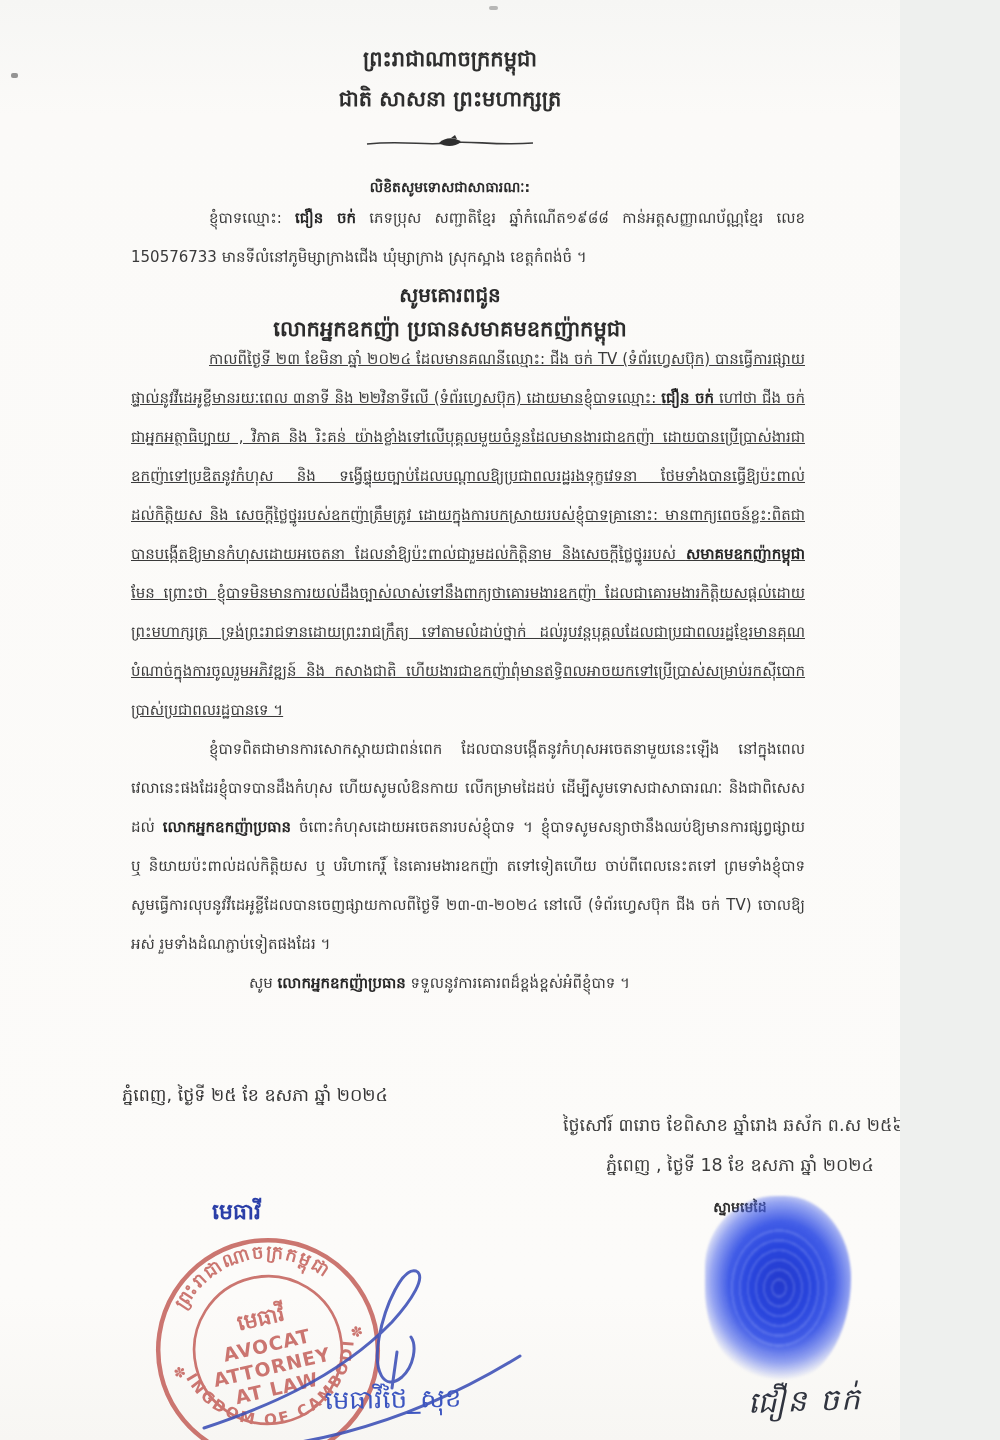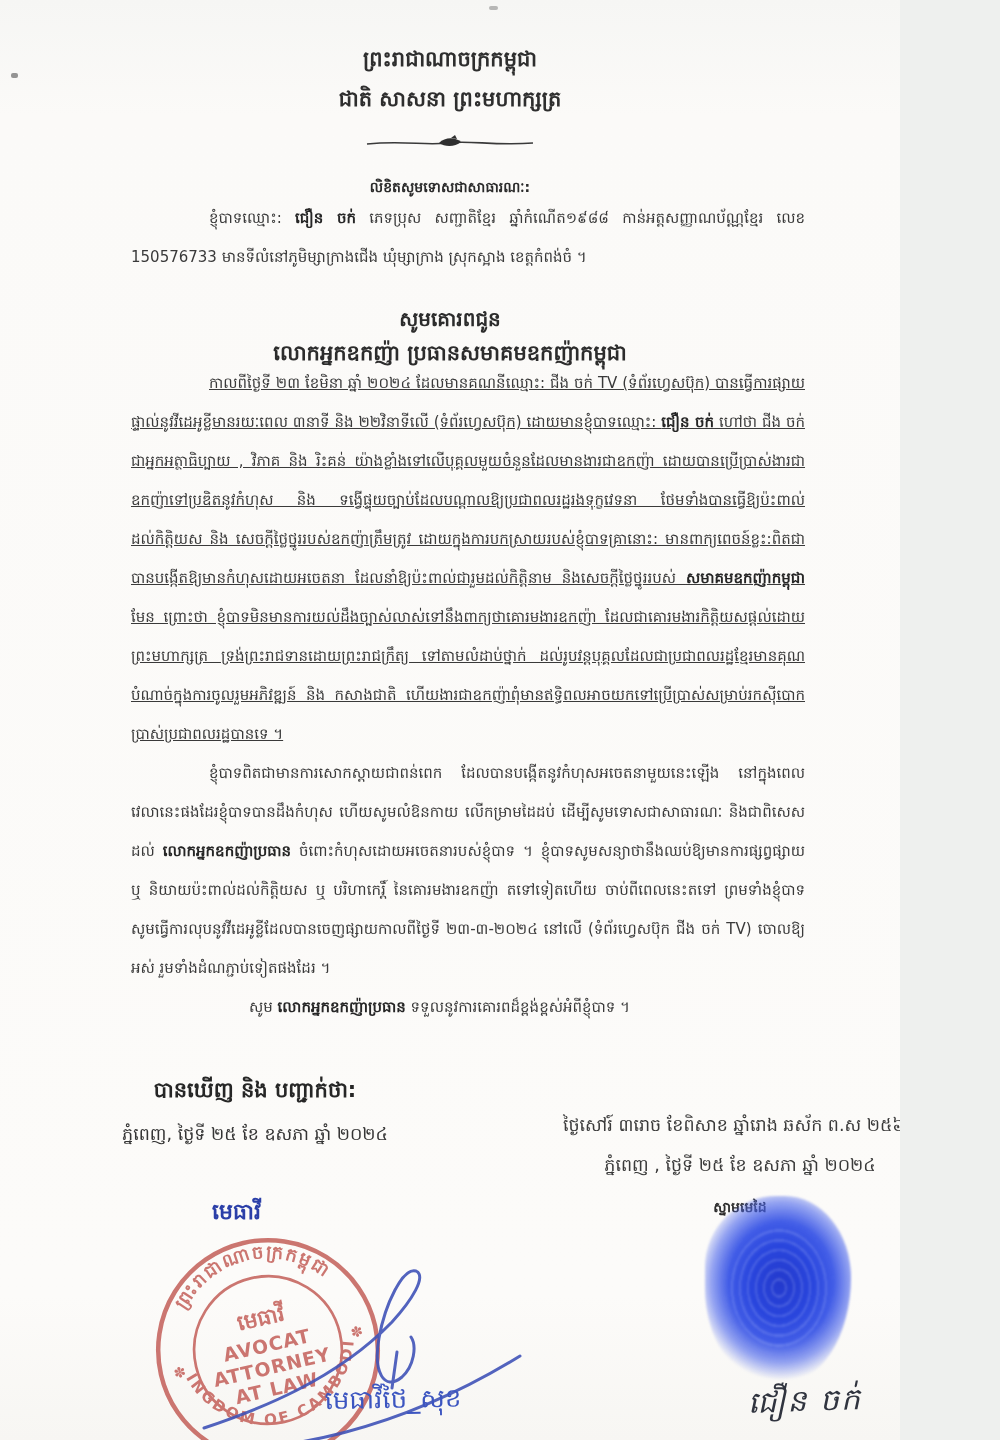--- a/index.html
+++ b/index.html
@@ -43,21 +43,21 @@
   }
   p.bodytext{margin-top:0;margin-bottom:0;}
   .intro{margin-top:18px;text-indent:78px;}
   .salute{
     text-align:center;
     font-weight:bold;
     font-size:20px;
     color:#2c2c2c;
     line-height:1.0;
   }
-  .salute1{margin-top:32px;}
+  .salute1{margin-top:8px;}
   .salute2{margin-top:14px;font-size:21px;}
   .para{text-indent:78px;}
   .p1{margin-top:14px;text-decoration:underline;}
   .closing{text-indent:118px;}
   b{font-weight:bold;color:#262626;}
 
   
   .date-block{
     position:absolute;
     top:1105px;left:505px;width:470px;
@@ -159,28 +159,27 @@
 
   <p class="bodytext para p1"><span>កាលពីថ្ងៃទី ២៣ ខែមិនា ឆ្នាំ ២០២៤ ដែលមានគណនីឈ្មោះ: ជីង ចក់ TV (ទំព័រហ្វេសប៊ុក) បានធ្វើការផ្សាយផ្ទាល់នូវវីដេអូខ្លីមានរយៈពេល ៣នាទី និង ២២វិនាទីលើ (ទំព័រហ្វេសប៊ុក) ដោយមានខ្ញុំបាទឈ្មោះ: </span><b>ជឿន ចក់</b><span> ហៅថា ជីង ចក់ ជាអ្នកអត្ថាធិប្បាយ , វិភាគ និង រិះគន់ យ៉ាងខ្លាំងទៅលើបុគ្គលមួយចំនួនដែលមានងារជាឧកញ៉ា ដោយបានប្រើប្រាស់ងារជាឧកញ៉ាទៅប្រឌិតនូវកំហុស និង ទង្វើផ្ទុយច្បាប់ដែលបណ្តាលឱ្យប្រជាពលរដ្ឋរងទុក្ខវេទនា ថែមទាំងបានធ្វើឱ្យប៉ះពាល់ដល់កិត្តិយស និង សេចក្តីថ្លៃថ្នូររបស់ឧកញ៉ាត្រឹមត្រូវ ដោយក្នុងការបកស្រាយរបស់ខ្ញុំបាទគ្រានោះ: មានពាក្យពេចន៍ខ្លះ:ពិតជាបានបង្កើតឱ្យមានកំហុសដោយអចេតនា ដែលនាំឱ្យប៉ះពាល់ជារួមដល់កិត្តិនាម និងសេចក្តីថ្លៃថ្នូររបស់ </span><b>សមាគមឧកញ៉ាកម្ពុជា</b><span> មែន ព្រោះថា ខ្ញុំបាទមិនមានការយល់ដឹងច្បាស់លាស់ទៅនឹងពាក្យថាគោរមងារឧកញ៉ា ដែលជាគោរមងារកិត្តិយសផ្តល់ដោយព្រះមហាក្សត្រ ទ្រង់ព្រះរាជទានដោយព្រះរាជក្រឹត្យ ទៅតាមលំដាប់ថ្នាក់ ដល់រូបវន្តបុគ្គលដែលជាប្រជាពលរដ្ឋខ្មែរមានគុណបំណាច់ក្នុងការចូលរួមអភិវឌ្ឍន៍ និង កសាងជាតិ ហើយងារជាឧកញ៉ាពុំមានឥទ្ធិពលអាចយកទៅប្រើប្រាស់សម្រាប់រកស៊ីបោកប្រាស់ប្រជាពលរដ្ឋបានទេ ។</span></p>
 
   <p class="bodytext para"><span>ខ្ញុំបាទពិតជាមានការសោកស្តាយជាពន់ពេក ដែលបានបង្កើតនូវកំហុសអចេតនាមួយនេះឡើង នៅក្នុងពេលវេលានេះផងដែរខ្ញុំបាទបានដឹងកំហុស ហើយសូមលំឱនកាយ លើកម្រាមដៃដប់ ដើម្បីសូមទោសជាសាធារណៈ និងជាពិសេស ដល់ </span><b>លោកអ្នកឧកញ៉ាប្រធាន</b><span> ចំពោះកំហុសដោយអចេតនារបស់ខ្ញុំបាទ ។ ខ្ញុំបាទសូមសន្យាថានឹងឈប់ឱ្យមានការផ្សព្វផ្សាយ ឬ និយាយប៉ះពាល់ដល់កិត្តិយស ឬ បរិហាកេរ្តិ៍ នៃគោរមងារឧកញ៉ា តទៅទៀតហើយ ចាប់ពីពេលនេះតទៅ ព្រមទាំងខ្ញុំបាទសូមធ្វើការលុបនូវវីដេអូខ្លីដែលបានចេញផ្សាយកាលពីថ្ងៃទី ២៣-៣-២០២៤ នៅលើ (ទំព័រហ្វេសប៊ុក ជីង ចក់ TV) ចោលឱ្យអស់ រួមទាំងដំណភ្ជាប់ទៀតផងដែរ ។</span></p>
 
 
   <p class="bodytext closing"><span>សូម </span><b>លោកអ្នកឧកញ៉ាប្រធាន</b><span> ទទួលនូវការគោរពដ៏ខ្ពង់ខ្ពស់អំពីខ្ញុំបាទ ។</span></p>
 
   <div class="date-block">
     <div>ថ្ងៃសៅរ៍ ៣រោច ខែពិសាខ ឆ្នាំរោង ឆស័ក ព.ស ២៥៦៨</div>
-    <div>ភ្នំពេញ , ថ្ងៃទី ២៥ ខែ ឧសភា ឆ្នាំ ២០២៤</div>
+    <div>ភ្នំពេញ , ថ្ងៃទី 18 ខែ ឧសភា ឆ្នាំ ២០២៤</div>
     <div class="thumb-label">ស្នាមមេដៃ</div>
   </div>
   <div class="thumbprint"></div>
   <div class="thumb-name">ជឿន ចក់</div>
 
   <div class="certify">
-    <div class="c-head">បានឃើញ និង បញ្ជាក់ថា:</div>
     <div>ភ្នំពេញ, ថ្ងៃទី ២៥ ខែ ឧសភា ឆ្នាំ ២០២៤</div>
   </div>
 
   <div class="lawyer-label">មេធាវី</div>
 
   <div class="stamp-wrap">
     <svg width="270" height="270" viewBox="0 0 300 300">
       <g fill="none" stroke="#c0554f">
         <circle cx="150" cy="150" r="122" stroke-width="5"></circle>
         <circle cx="150" cy="150" r="82" stroke-width="3"></circle>

